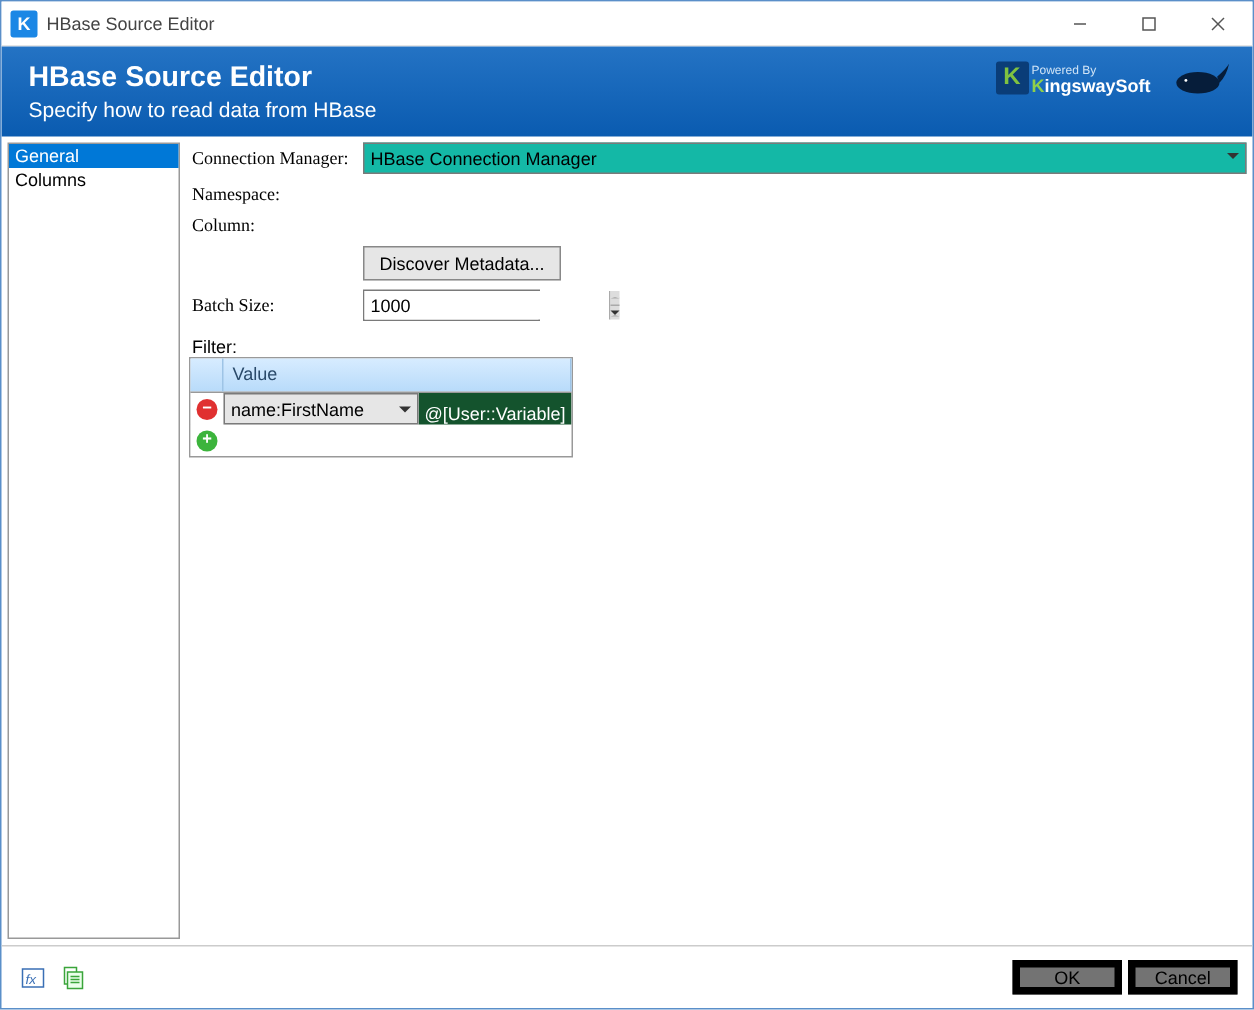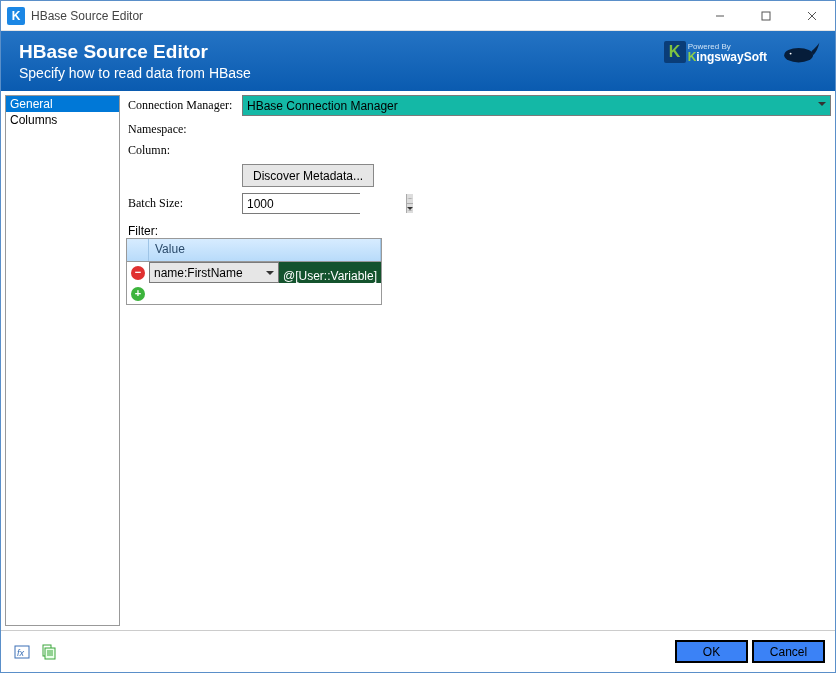--- a/index.html
+++ b/index.html
@@ -249,22 +249,22 @@
   height: 42px;
   border-top: 1px solid #ccc;
   display: flex;
   align-items: center;
   padding: 0 10px;
   gap: 4px;
 }
 .footer .spacer { flex: 1; }
 .footer .dlg-btn {
   width: 73px; height: 23px;
-  border: 2px solid #000000;
-  background: #3b82f6;
+  border: 5px solid #000000;
+  background: #737373;
   display: flex; align-items: center; justify-content: center;
 }
 .tool-icon {
   width: 22px; height: 22px;
   display: flex; align-items: center; justify-content: center;
 }
 </style>
 </head>
 <body>
 

